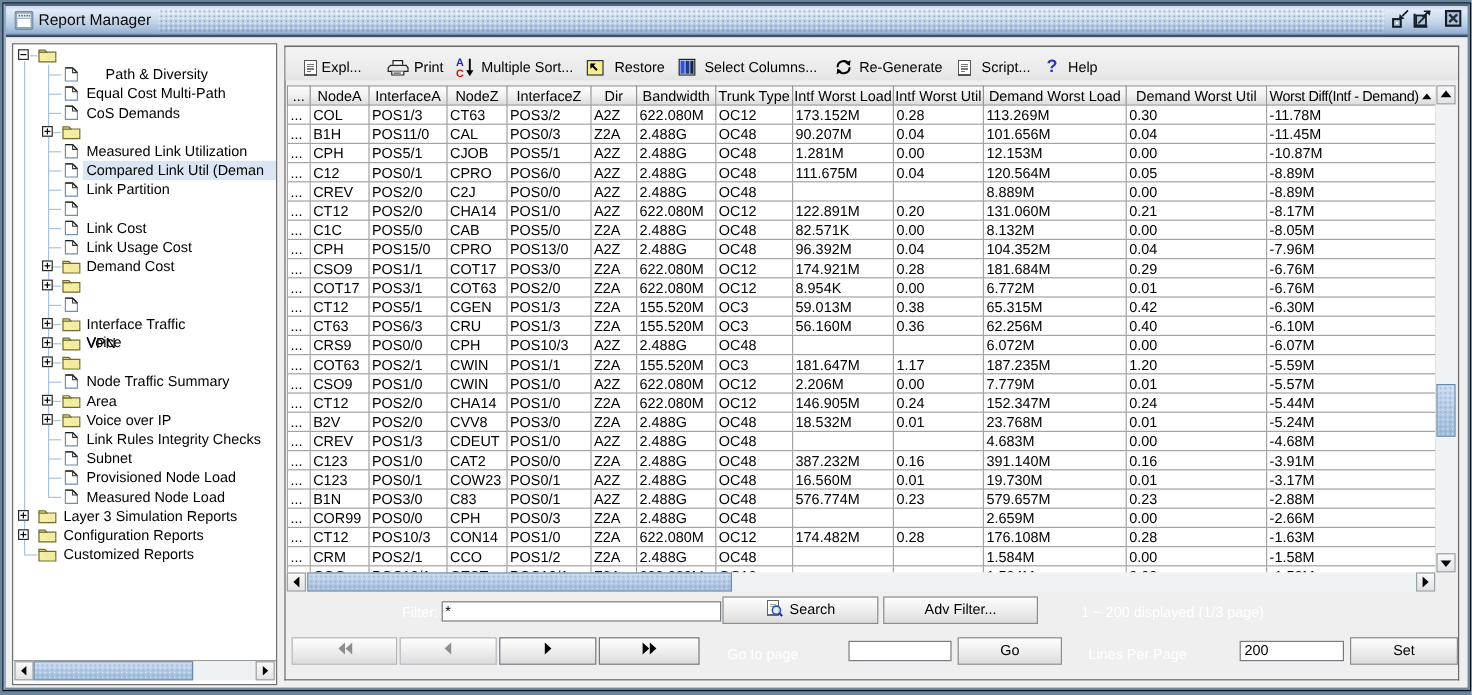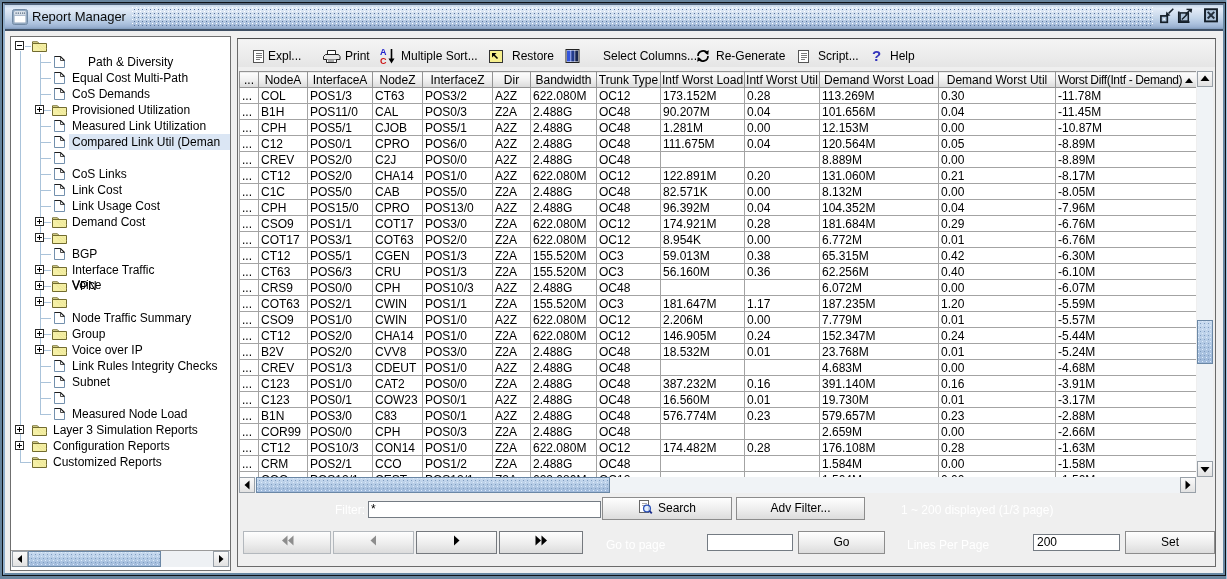--- a/index.html
+++ b/index.html
@@ -132,23 +132,20 @@
 <div class="tl" style="left:29px;top:73px;width:11px;height:1px"></div>
 <div style="position:absolute;left:24px;top:68px;width:9px;height:9px;background:#fff;border:1px solid #2a2a2a;box-sizing:border-box">
       <div style="position:absolute;left:1px;top:3px;width:5px;height:1px;background:#000"></div>
       <div style="position:absolute;left:3px;top:1px;width:1px;height:5px;background:#000"></div>
     </div>
 <svg style="position:absolute;left:40px;top:67px" width="17" height="13" viewBox="0 0 17 13">
       <path d="M1.5 3.5 L1.5 11.5 L15.5 11.5 L15.5 3.5 Z" fill="#f5f0a6" stroke="#716b2f" stroke-width="1"></path>
       <path d="M1.5 3.5 L1.5 1.8 L6.5 1.8 L8 3.5 Z" fill="#f5f0a6" stroke="#716b2f" stroke-width="1"></path>
       <path d="M8 4.5 L14.5 11 M5 4.5 L11.5 11 M11 4.5 L15.2 8.7" stroke="#e8df8e" stroke-width="0.8" fill="none"></path>
     </svg>
-<div class="trow" style="top:65px">
-      <span class="lbl" style="left:61px">Provisioned Utilization</span>
-    </div>
 <div class="tl" style="left:29px;top:89px;width:11px;height:1px"></div>
 <svg style="position:absolute;left:42px;top:82px" width="13" height="14" viewBox="0 0 13 14">
       <path d="M1.5 1.5 L7.5 1.5 L11.5 5.5 L11.5 12.5 L1.5 12.5 Z" fill="#ffffff" stroke="#7390ad" stroke-width="1"></path>
       <path d="M1.5 1.5 L7.5 1.5 L11.5 5.5" fill="none" stroke="#1c1c1c" stroke-width="1.1"></path>
       <path d="M7.5 1.5 L7.5 5.5 L11.5 5.5" fill="none" stroke="#3a3a3a" stroke-width="0.9"></path>
     </svg>
 <div class="trow" style="top:81px">
       <span class="lbl" style="left:61px">Measured Link Utilization</span>
     </div>
 <div class="tl" style="left:29px;top:105px;width:11px;height:1px"></div>
@@ -160,29 +157,29 @@
     </svg>
 <div class="trow" style="top:97px">
       <span class="lbl" style="left:61px">Compared Link Util (Deman</span>
     </div>
 <div class="tl" style="left:29px;top:121px;width:11px;height:1px"></div>
 <svg style="position:absolute;left:42px;top:114px" width="13" height="14" viewBox="0 0 13 14">
       <path d="M1.5 1.5 L7.5 1.5 L11.5 5.5 L11.5 12.5 L1.5 12.5 Z" fill="#ffffff" stroke="#7390ad" stroke-width="1"></path>
       <path d="M1.5 1.5 L7.5 1.5 L11.5 5.5" fill="none" stroke="#1c1c1c" stroke-width="1.1"></path>
       <path d="M7.5 1.5 L7.5 5.5 L11.5 5.5" fill="none" stroke="#3a3a3a" stroke-width="0.9"></path>
     </svg>
+<div class="trow" style="top:113px">
+      <span class="lbl" style="left:61px">Link Partition</span>
+    </div>
 <div class="tl" style="left:29px;top:137px;width:11px;height:1px"></div>
 <svg style="position:absolute;left:42px;top:130px" width="13" height="14" viewBox="0 0 13 14">
       <path d="M1.5 1.5 L7.5 1.5 L11.5 5.5 L11.5 12.5 L1.5 12.5 Z" fill="#ffffff" stroke="#7390ad" stroke-width="1"></path>
       <path d="M1.5 1.5 L7.5 1.5 L11.5 5.5" fill="none" stroke="#1c1c1c" stroke-width="1.1"></path>
       <path d="M7.5 1.5 L7.5 5.5 L11.5 5.5" fill="none" stroke="#3a3a3a" stroke-width="0.9"></path>
     </svg>
-<div class="trow" style="top:129px">
-      <span class="lbl" style="left:61px">CoS Links</span>
-    </div>
 <div class="tl" style="left:29px;top:153px;width:11px;height:1px"></div>
 <svg style="position:absolute;left:42px;top:146px" width="13" height="14" viewBox="0 0 13 14">
       <path d="M1.5 1.5 L7.5 1.5 L11.5 5.5 L11.5 12.5 L1.5 12.5 Z" fill="#ffffff" stroke="#7390ad" stroke-width="1"></path>
       <path d="M1.5 1.5 L7.5 1.5 L11.5 5.5" fill="none" stroke="#1c1c1c" stroke-width="1.1"></path>
       <path d="M7.5 1.5 L7.5 5.5 L11.5 5.5" fill="none" stroke="#3a3a3a" stroke-width="0.9"></path>
     </svg>
 <div class="trow" style="top:145px">
       <span class="lbl" style="left:61px">Link Cost</span>
     </div>
 <div class="tl" style="left:29px;top:169px;width:11px;height:1px"></div>
@@ -216,23 +213,20 @@
       <path d="M1.5 3.5 L1.5 11.5 L15.5 11.5 L15.5 3.5 Z" fill="#f5f0a6" stroke="#716b2f" stroke-width="1"></path>
       <path d="M1.5 3.5 L1.5 1.8 L6.5 1.8 L8 3.5 Z" fill="#f5f0a6" stroke="#716b2f" stroke-width="1"></path>
       <path d="M8 4.5 L14.5 11 M5 4.5 L11.5 11 M11 4.5 L15.2 8.7" stroke="#e8df8e" stroke-width="0.8" fill="none"></path>
     </svg>
 <div class="tl" style="left:29px;top:217px;width:11px;height:1px"></div>
 <svg style="position:absolute;left:42px;top:210px" width="13" height="14" viewBox="0 0 13 14">
       <path d="M1.5 1.5 L7.5 1.5 L11.5 5.5 L11.5 12.5 L1.5 12.5 Z" fill="#ffffff" stroke="#7390ad" stroke-width="1"></path>
       <path d="M1.5 1.5 L7.5 1.5 L11.5 5.5" fill="none" stroke="#1c1c1c" stroke-width="1.1"></path>
       <path d="M7.5 1.5 L7.5 5.5 L11.5 5.5" fill="none" stroke="#3a3a3a" stroke-width="0.9"></path>
     </svg>
-<div class="trow" style="top:209px">
-      <span class="lbl" style="left:61px">BGP</span>
-    </div>
 <div class="tl" style="left:29px;top:233px;width:11px;height:1px"></div>
 <div style="position:absolute;left:24px;top:228px;width:9px;height:9px;background:#fff;border:1px solid #2a2a2a;box-sizing:border-box">
       <div style="position:absolute;left:1px;top:3px;width:5px;height:1px;background:#000"></div>
       <div style="position:absolute;left:3px;top:1px;width:1px;height:5px;background:#000"></div>
     </div>
 <svg style="position:absolute;left:40px;top:227px" width="17" height="13" viewBox="0 0 17 13">
       <path d="M1.5 3.5 L1.5 11.5 L15.5 11.5 L15.5 3.5 Z" fill="#f5f0a6" stroke="#716b2f" stroke-width="1"></path>
       <path d="M1.5 3.5 L1.5 1.8 L6.5 1.8 L8 3.5 Z" fill="#f5f0a6" stroke="#716b2f" stroke-width="1"></path>
       <path d="M8 4.5 L14.5 11 M5 4.5 L11.5 11 M11 4.5 L15.2 8.7" stroke="#e8df8e" stroke-width="0.8" fill="none"></path>
     </svg>
@@ -278,21 +272,21 @@
 <div style="position:absolute;left:24px;top:292px;width:9px;height:9px;background:#fff;border:1px solid #2a2a2a;box-sizing:border-box">
       <div style="position:absolute;left:1px;top:3px;width:5px;height:1px;background:#000"></div>
       <div style="position:absolute;left:3px;top:1px;width:1px;height:5px;background:#000"></div>
     </div>
 <svg style="position:absolute;left:40px;top:291px" width="17" height="13" viewBox="0 0 17 13">
       <path d="M1.5 3.5 L1.5 11.5 L15.5 11.5 L15.5 3.5 Z" fill="#f5f0a6" stroke="#716b2f" stroke-width="1"></path>
       <path d="M1.5 3.5 L1.5 1.8 L6.5 1.8 L8 3.5 Z" fill="#f5f0a6" stroke="#716b2f" stroke-width="1"></path>
       <path d="M8 4.5 L14.5 11 M5 4.5 L11.5 11 M11 4.5 L15.2 8.7" stroke="#e8df8e" stroke-width="0.8" fill="none"></path>
     </svg>
 <div class="trow" style="top:289px">
-      <span class="lbl" style="left:61px">Group</span>
+      <span class="lbl" style="left:61px">Area</span>
     </div>
 <div class="tl" style="left:29px;top:313px;width:11px;height:1px"></div>
 <div style="position:absolute;left:24px;top:308px;width:9px;height:9px;background:#fff;border:1px solid #2a2a2a;box-sizing:border-box">
       <div style="position:absolute;left:1px;top:3px;width:5px;height:1px;background:#000"></div>
       <div style="position:absolute;left:3px;top:1px;width:1px;height:5px;background:#000"></div>
     </div>
 <svg style="position:absolute;left:40px;top:307px" width="17" height="13" viewBox="0 0 17 13">
       <path d="M1.5 3.5 L1.5 11.5 L15.5 11.5 L15.5 3.5 Z" fill="#f5f0a6" stroke="#716b2f" stroke-width="1"></path>
       <path d="M1.5 3.5 L1.5 1.8 L6.5 1.8 L8 3.5 Z" fill="#f5f0a6" stroke="#716b2f" stroke-width="1"></path>
       <path d="M8 4.5 L14.5 11 M5 4.5 L11.5 11 M11 4.5 L15.2 8.7" stroke="#e8df8e" stroke-width="0.8" fill="none"></path>
@@ -317,20 +311,23 @@
     </svg>
 <div class="trow" style="top:337px">
       <span class="lbl" style="left:61px">Subnet</span>
     </div>
 <div class="tl" style="left:29px;top:361px;width:11px;height:1px"></div>
 <svg style="position:absolute;left:42px;top:354px" width="13" height="14" viewBox="0 0 13 14">
       <path d="M1.5 1.5 L7.5 1.5 L11.5 5.5 L11.5 12.5 L1.5 12.5 Z" fill="#ffffff" stroke="#7390ad" stroke-width="1"></path>
       <path d="M1.5 1.5 L7.5 1.5 L11.5 5.5" fill="none" stroke="#1c1c1c" stroke-width="1.1"></path>
       <path d="M7.5 1.5 L7.5 5.5 L11.5 5.5" fill="none" stroke="#3a3a3a" stroke-width="0.9"></path>
     </svg>
+<div class="trow" style="top:353px">
+      <span class="lbl" style="left:61px">Provisioned Node Load</span>
+    </div>
 <div class="tl" style="left:29px;top:377px;width:11px;height:1px"></div>
 <svg style="position:absolute;left:42px;top:370px" width="13" height="14" viewBox="0 0 13 14">
       <path d="M1.5 1.5 L7.5 1.5 L11.5 5.5 L11.5 12.5 L1.5 12.5 Z" fill="#ffffff" stroke="#7390ad" stroke-width="1"></path>
       <path d="M1.5 1.5 L7.5 1.5 L11.5 5.5" fill="none" stroke="#1c1c1c" stroke-width="1.1"></path>
       <path d="M7.5 1.5 L7.5 5.5 L11.5 5.5" fill="none" stroke="#3a3a3a" stroke-width="0.9"></path>
     </svg>
 <div class="trow" style="top:369px">
       <span class="lbl" style="left:61px">Measured Node Load</span>
     </div>
 <div style="position:absolute;left:4px;top:388px;width:9px;height:9px;background:#fff;border:1px solid #2a2a2a;box-sizing:border-box">
@@ -411,21 +408,21 @@
     <path d="M4.5 5.5 L9.5 10.5" stroke="#000" stroke-width="1.6"></path>
     <path d="M4 5 L8.5 5 L4 9.5 Z" fill="#000"></path>
   </svg>
 <div class="tbtxt" style="left:512px">Restore</div>
 <svg class="abs" style="left:565px;top:48px" width="15" height="16" viewBox="0 0 15 16">
     <rect x="1" y="1.5" width="13" height="13" fill="#fff" stroke="#222"></rect>
     <rect x="2" y="2.5" width="3.6" height="11" fill="#3355dd"></rect>
     <rect x="6.2" y="2.5" width="3.4" height="11" fill="#223a8c"></rect>
     <rect x="10.2" y="2.5" width="2.8" height="11" fill="#16244f"></rect>
   </svg>
-<div class="tbtxt" style="left:603px">Select Columns...</div>
+<div class="tbtxt" style="left:587px">Select Columns...</div>
 <svg class="abs" style="left:695px;top:48px" width="16" height="16" viewBox="0 0 16 16">
     <path d="M3 8 A5 5 0 0 1 12.5 5.8" fill="none" stroke="#000" stroke-width="1.7"></path>
     <path d="M13 8 A5 5 0 0 1 3.5 10.2" fill="none" stroke="#000" stroke-width="1.7"></path>
     <path d="M13.8 2.2 L13.2 7 L9.4 4.4 Z" fill="#000"></path>
     <path d="M2.2 13.8 L2.8 9 L6.6 11.6 Z" fill="#000"></path>
   </svg>
 <div class="tbtxt" style="left:716px">Re-Generate</div>
 <svg class="abs" style="left:797px;top:49px" width="13" height="15" viewBox="0 0 13 15">
     <rect x="1.5" y="1.5" width="10" height="12" fill="#fff" stroke="#555" shape-rendering="crispEdges"></rect>
     <g stroke="#777" shape-rendering="crispEdges">

